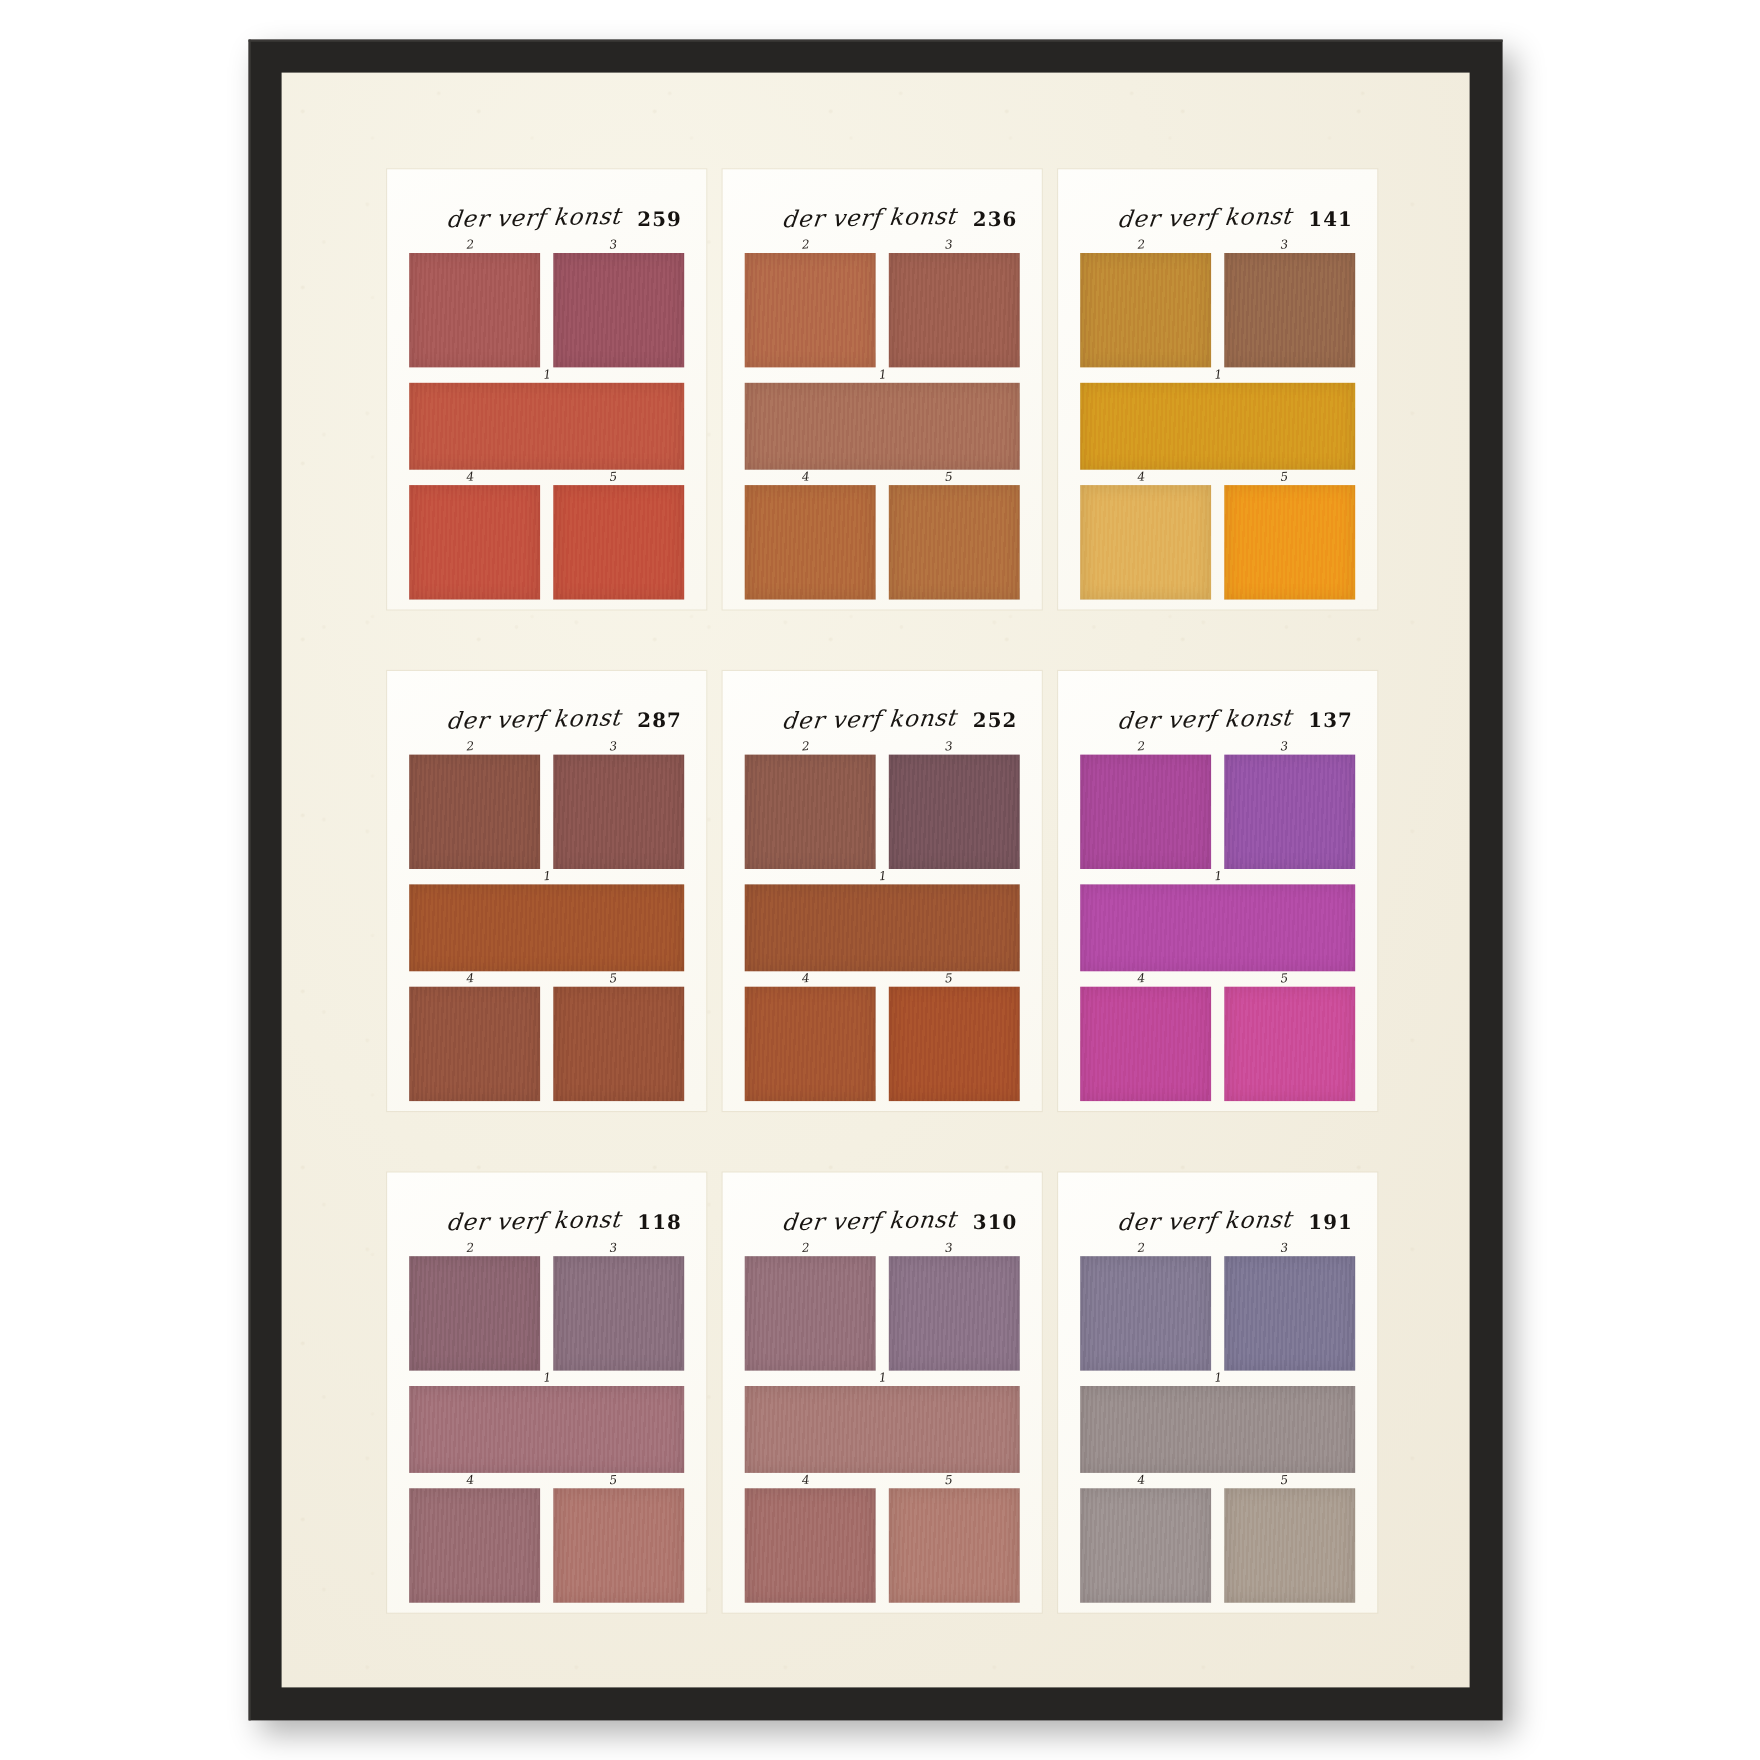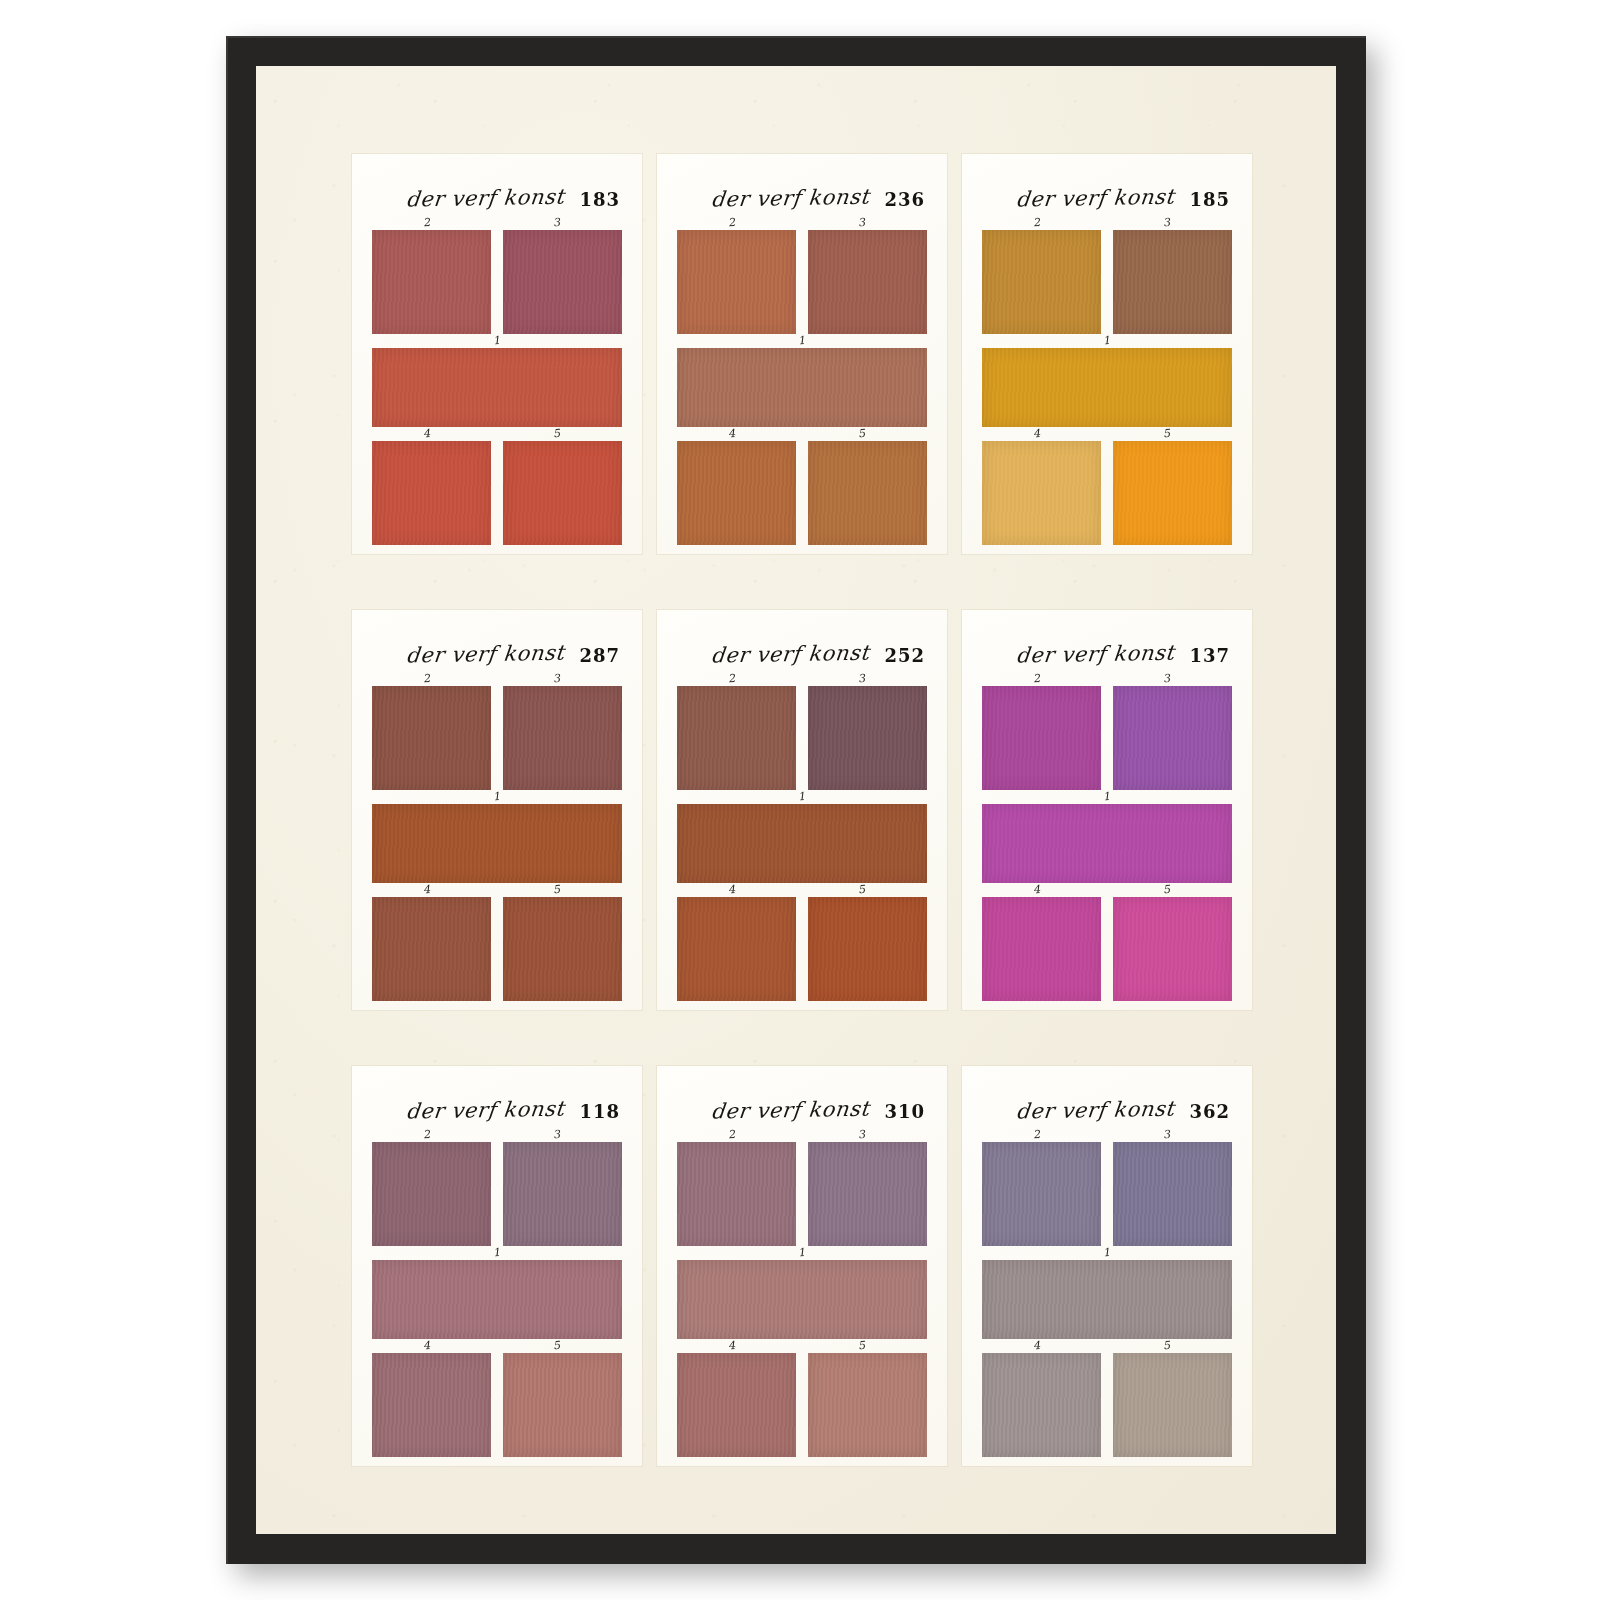--- a/index.html
+++ b/index.html
@@ -177,21 +177,21 @@
 
     <div id="paper">
       <div id="paper-grain"></div>
 
       <div id="card-grid">
           <div class="swatch-card">
       <div class="card-paper-tint"></div>
 
       <div class="card-title-row">
         <span class="card-script">der verf konst</span>
-        <span class="card-number">183</span>
+        <span class="card-number">259</span>
       </div>
 
       <div class="swatch-body">
 
         <div class="tick-row">
           <span class="tick tick-a">2</span>
           <span class="tick tick-b">3</span>
         </div>
 
         <div class="pair-row">
@@ -257,21 +257,21 @@
           <div class="sw sw-sq" style="background: rgb(178, 112, 63);"></div>
         </div>
 
       </div>
           </div>
           <div class="swatch-card">
       <div class="card-paper-tint"></div>
 
       <div class="card-title-row">
         <span class="card-script">der verf konst</span>
-        <span class="card-number">185</span>
+        <span class="card-number">141</span>
       </div>
 
       <div class="swatch-body">
 
         <div class="tick-row">
           <span class="tick tick-a">2</span>
           <span class="tick tick-b">3</span>
         </div>
 
         <div class="pair-row">
@@ -497,21 +497,21 @@
           <div class="sw sw-sq" style="background: rgb(178, 125, 114);"></div>
         </div>
 
       </div>
           </div>
           <div class="swatch-card">
       <div class="card-paper-tint"></div>
 
       <div class="card-title-row">
         <span class="card-script">der verf konst</span>
-        <span class="card-number">362</span>
+        <span class="card-number">191</span>
       </div>
 
       <div class="swatch-body">
 
         <div class="tick-row">
           <span class="tick tick-a">2</span>
           <span class="tick tick-b">3</span>
         </div>
 
         <div class="pair-row">

